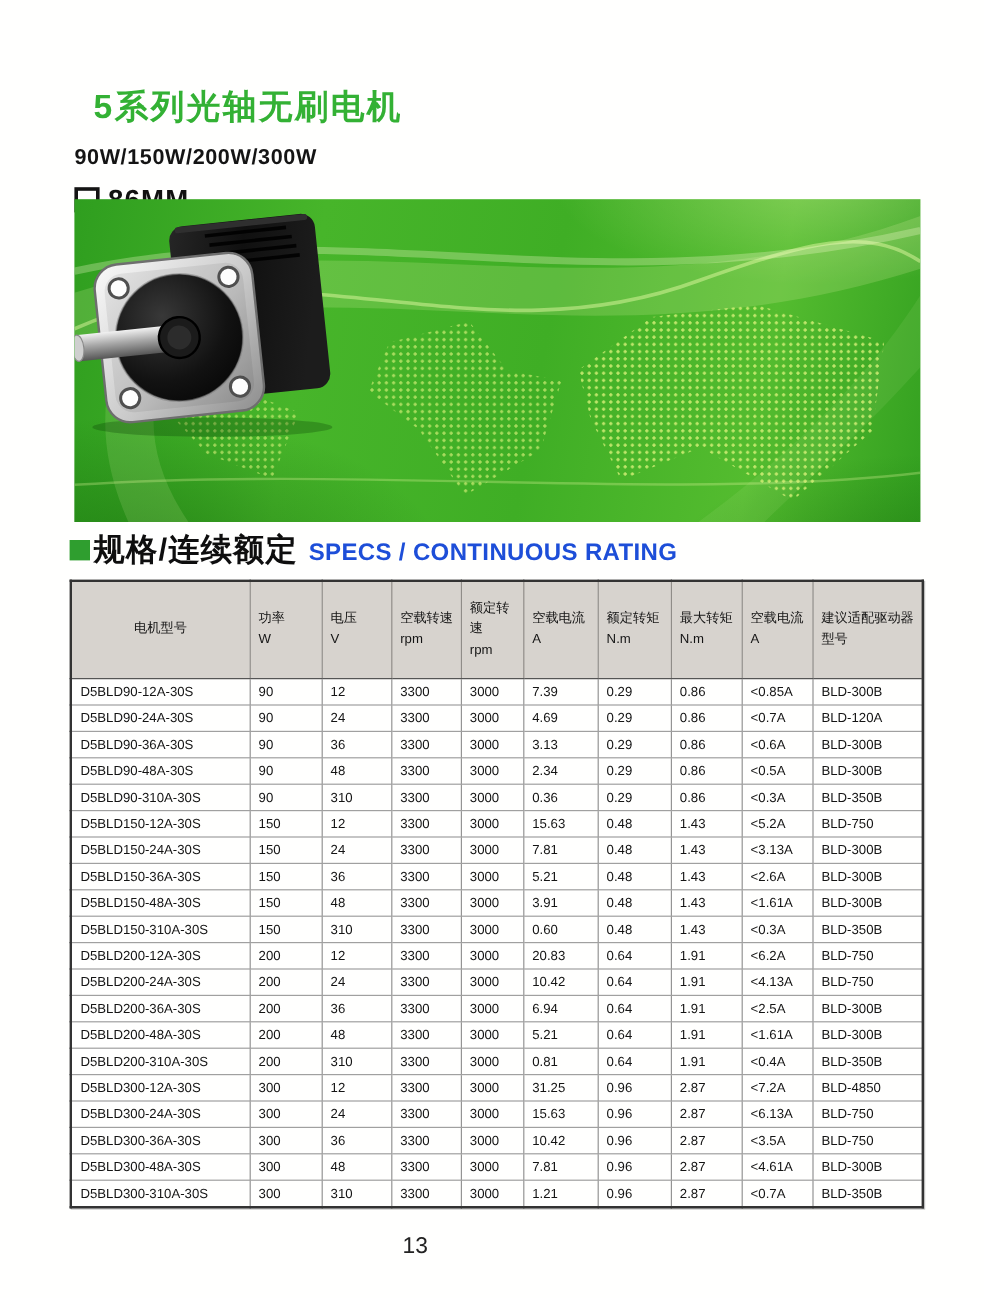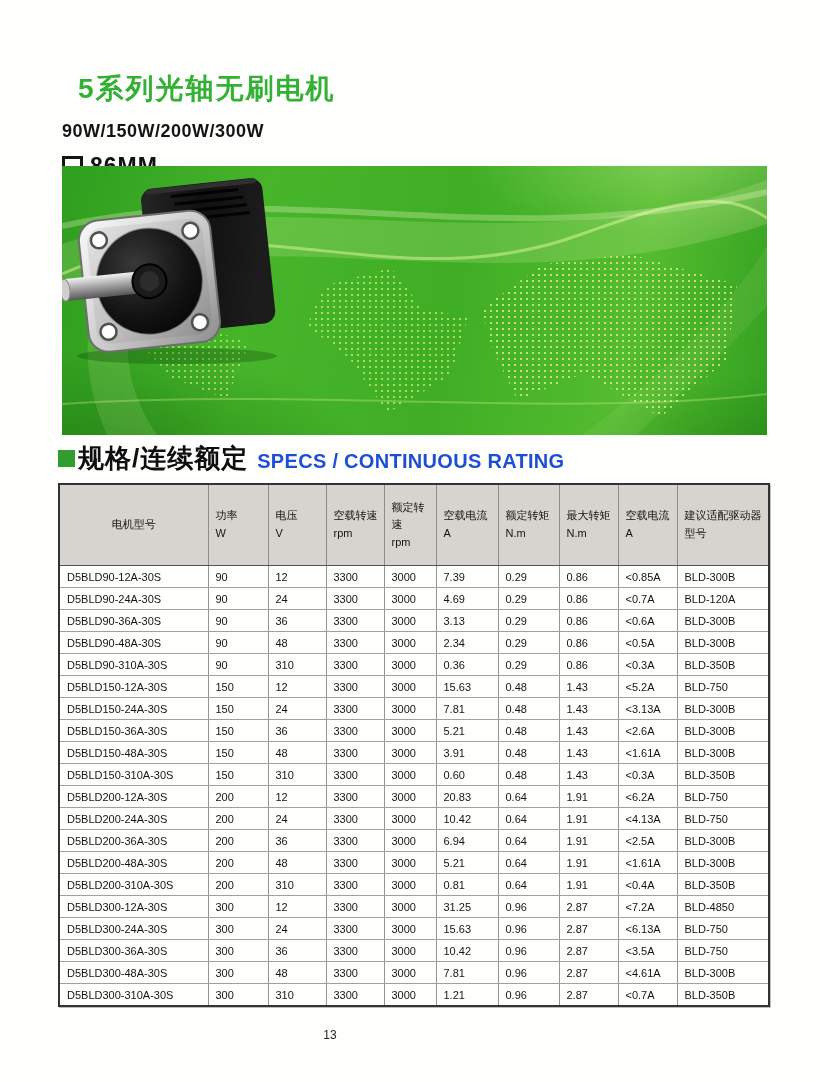--- a/index.html
+++ b/index.html
@@ -57,21 +57,21 @@
   table.spec th.center{text-align:center;padding:12px;}
   table.spec th span{display:block;}
   table.spec td{
     height:21px;padding:0 2px 0 7px;vertical-align:middle;
     border-left:1px solid #949494;border-right:1px solid #949494;
     border-top:1px solid #a0a0a0;border-bottom:1px solid #a0a0a0;
     white-space:nowrap;overflow:hidden;
   }
   table.spec tr.group-start td{border-top:1.8px solid #4c4c4c;}
   
-  .page-num{position:absolute;left:0;top:1028px;width:660px;text-align:center;font-size:12px;color:#222;}
+  .page-num{position:absolute;left:16px;top:1028px;width:660px;text-align:center;font-size:19px;color:#222;}
 </style>
 </head>
 <body>
 
 <div class="page">
 
   <div class="title-block">
     <h1 class="title-cn">5系列光轴无刷电机</h1>
     <div class="title-sub">90W/150W/200W/300W</div>
     <div class="frame-line">

